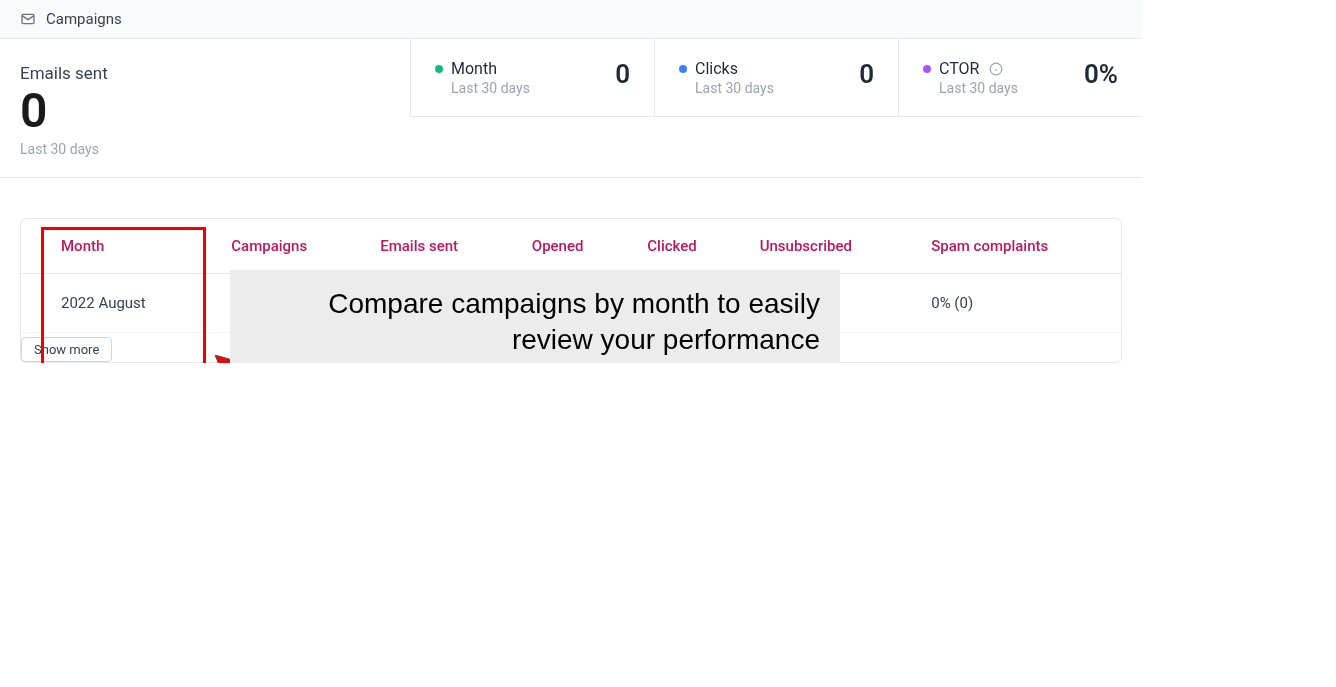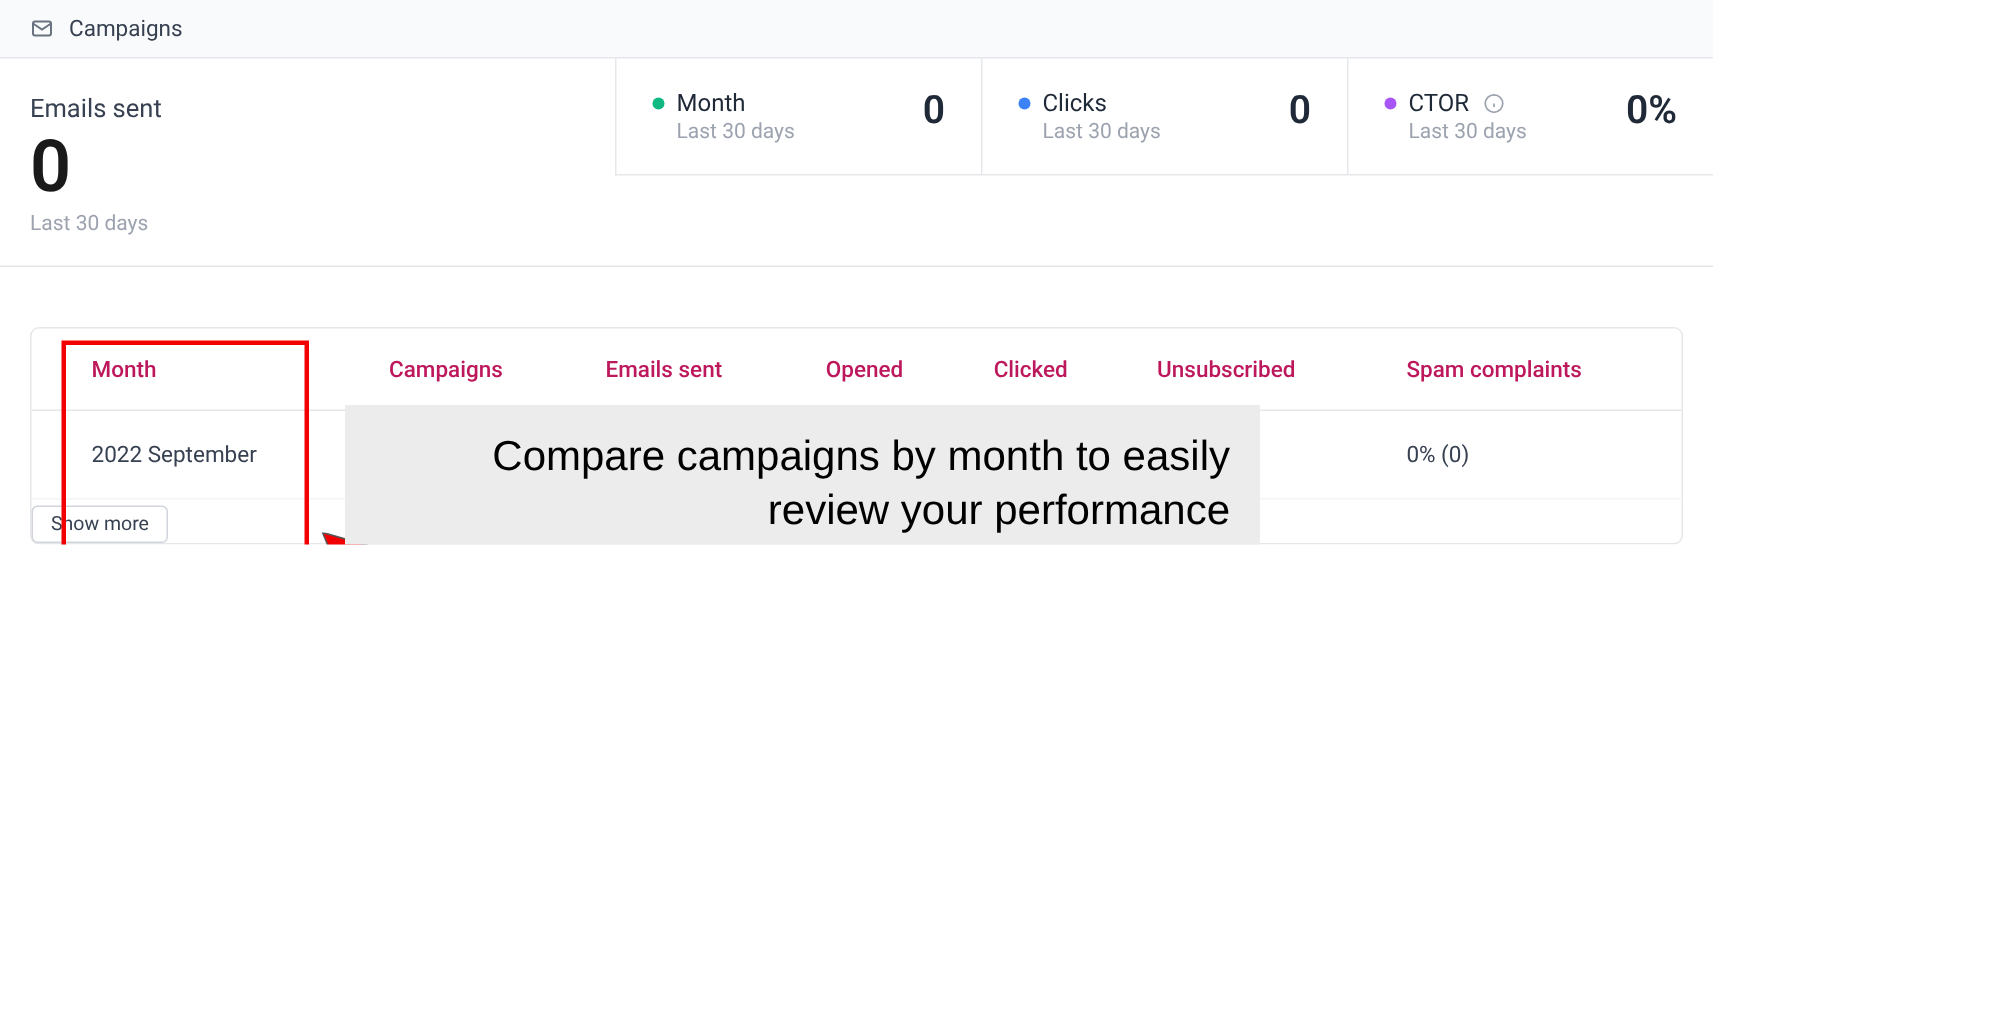--- a/index.html
+++ b/index.html
@@ -293,21 +293,21 @@
           <th>Campaigns</th>
           <th>Emails sent</th>
           <th>Opened</th>
           <th>Clicked</th>
           <th>Unsubscribed</th>
           <th>Spam complaints</th>
         </tr>
       </thead>
       <tbody>
         <tr>
-          <td>2022 September</td>
+          <td>2022 August</td>
           <td>0</td>
           <td>0</td>
           <td>0% (0)</td>
           <td>0% (0)</td>
           <td>0% (0)</td>
           <td>0% (0)</td>
         </tr>
       </tbody>
     </table>
     <div class="show-more-wrap">

